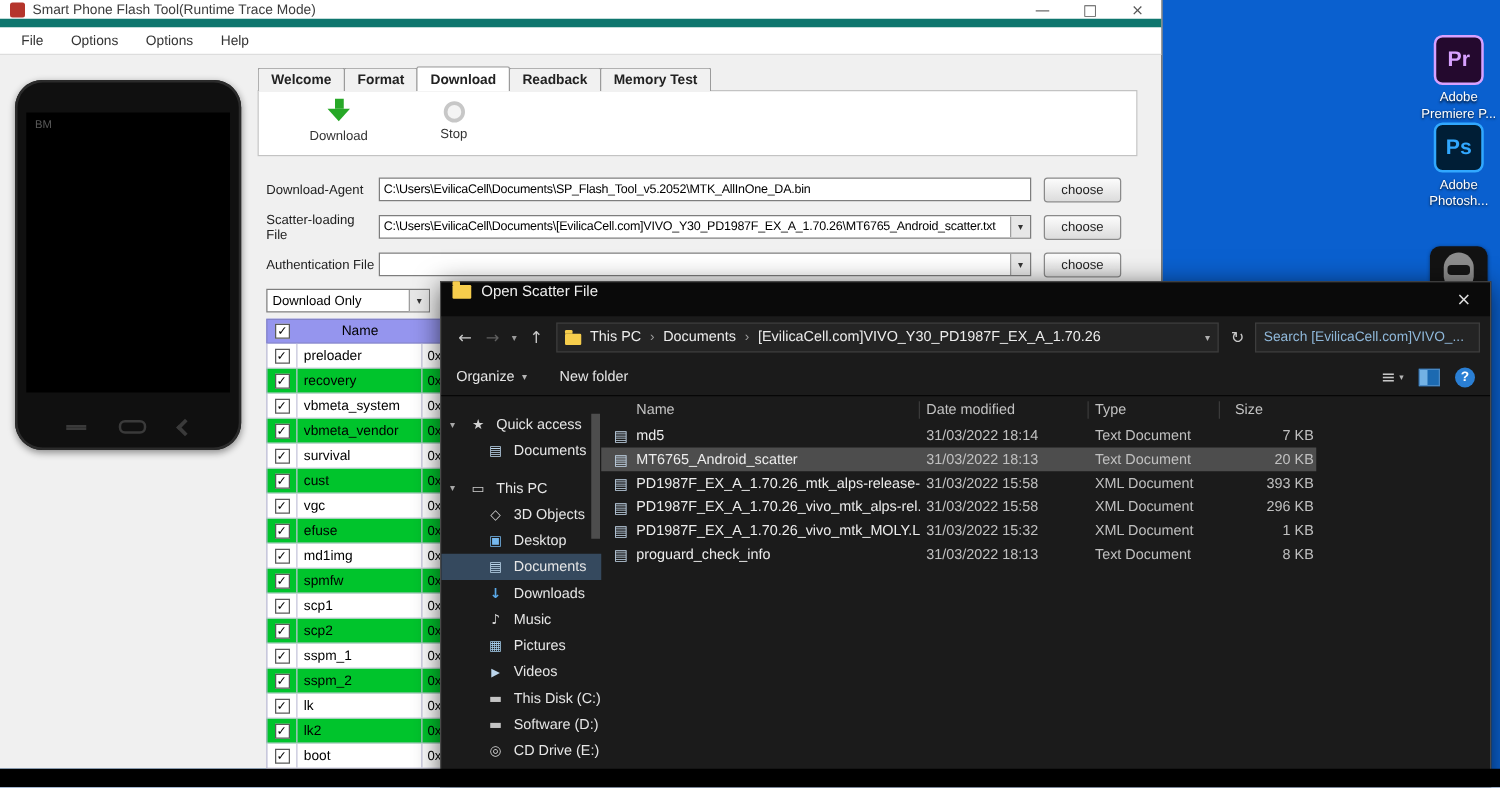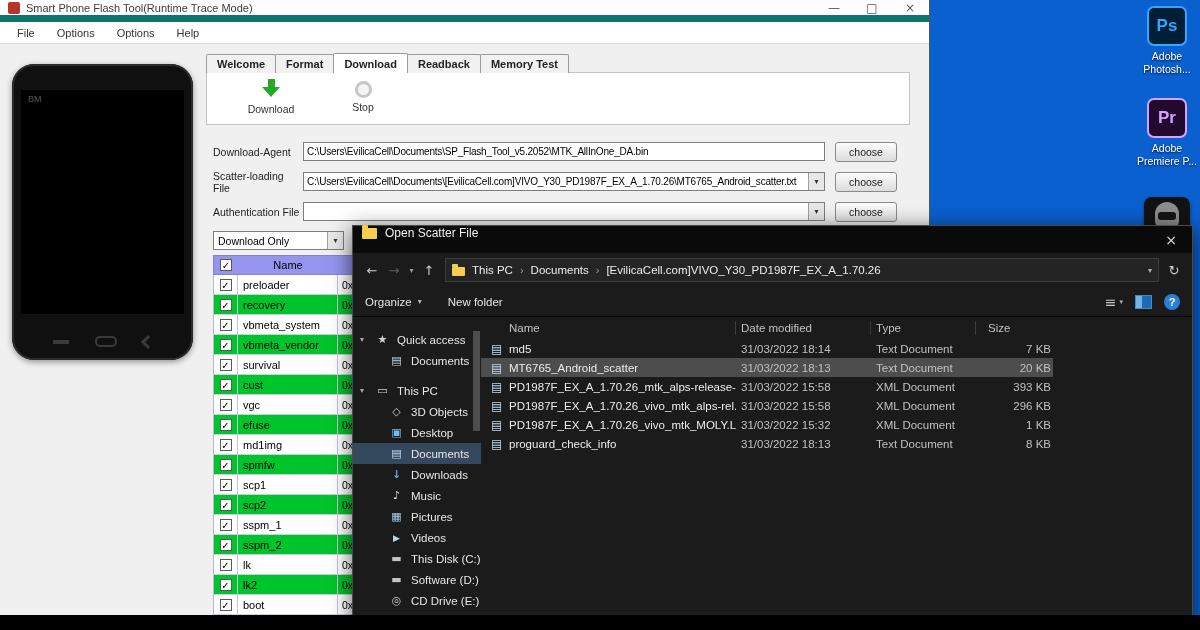--- a/index.html
+++ b/index.html
@@ -146,27 +146,27 @@
   .f-size { width:75px; color:#c0c0c0; text-align:right; flex:none; }
 
   .bottom-bar { position:absolute; left:0; top:615px; width:1200px; height:15px; background:#000; z-index:60; }
 </style>
 </head>
 <body>
 
 <div class="screen">
 
   <div class="desktop-icons">
+    <div class="dt-item pr-item">
+      <div class="dt-tile" style="background: rgb(36, 9, 46); color: rgb(216, 161, 255); border-color: rgb(216, 161, 255);">Pr</div>
+      <div class="dt-label">Adobe Premiere P...</div>
+    </div>
     <div class="dt-item">
       <div class="dt-tile" style="background: rgb(0, 30, 54); color: rgb(49, 168, 255); border-color: rgb(49, 168, 255);">Ps</div>
       <div class="dt-label">Adobe Photosh...</div>
-    </div>
-    <div class="dt-item pr-item">
-      <div class="dt-tile" style="background: rgb(36, 9, 46); color: rgb(216, 161, 255); border-color: rgb(216, 161, 255);">Pr</div>
-      <div class="dt-label">Adobe Premiere P...</div>
     </div>
     <div class="dt-item pubg-item">
       <div class="pubg-tile"></div>
     </div>
   </div>
 
   <div class="flashtool">
 
     <div class="title-bar">
       <span class="app-icon"></span>
@@ -425,20 +425,23 @@
             </span>
 
             <span class="crumb-unit">
               <span class="crumb-sep">›</span>
               <span class="crumb">[EvilicaCell.com]VIVO_Y30_PD1987F_EX_A_1.70.26</span>
             </span>
           </span>
         <span class="crumb-dd">▾</span>
       </div>
       <span class="refresh-btn">↻</span>
+      <div class="search-box">
+        <input class="search-input" readonly="" placeholder="Search [EvilicaCell.com]VIVO_..." style="">
+      </div>
     </div>
 
     <div class="dlg-toolbar">
       <span class="tb-btn">
         <span>Organize</span>
         <span class="tb-chev">▾</span>
       </span>
       <span class="tb-btn">
         <span>New folder</span>
       </span>

